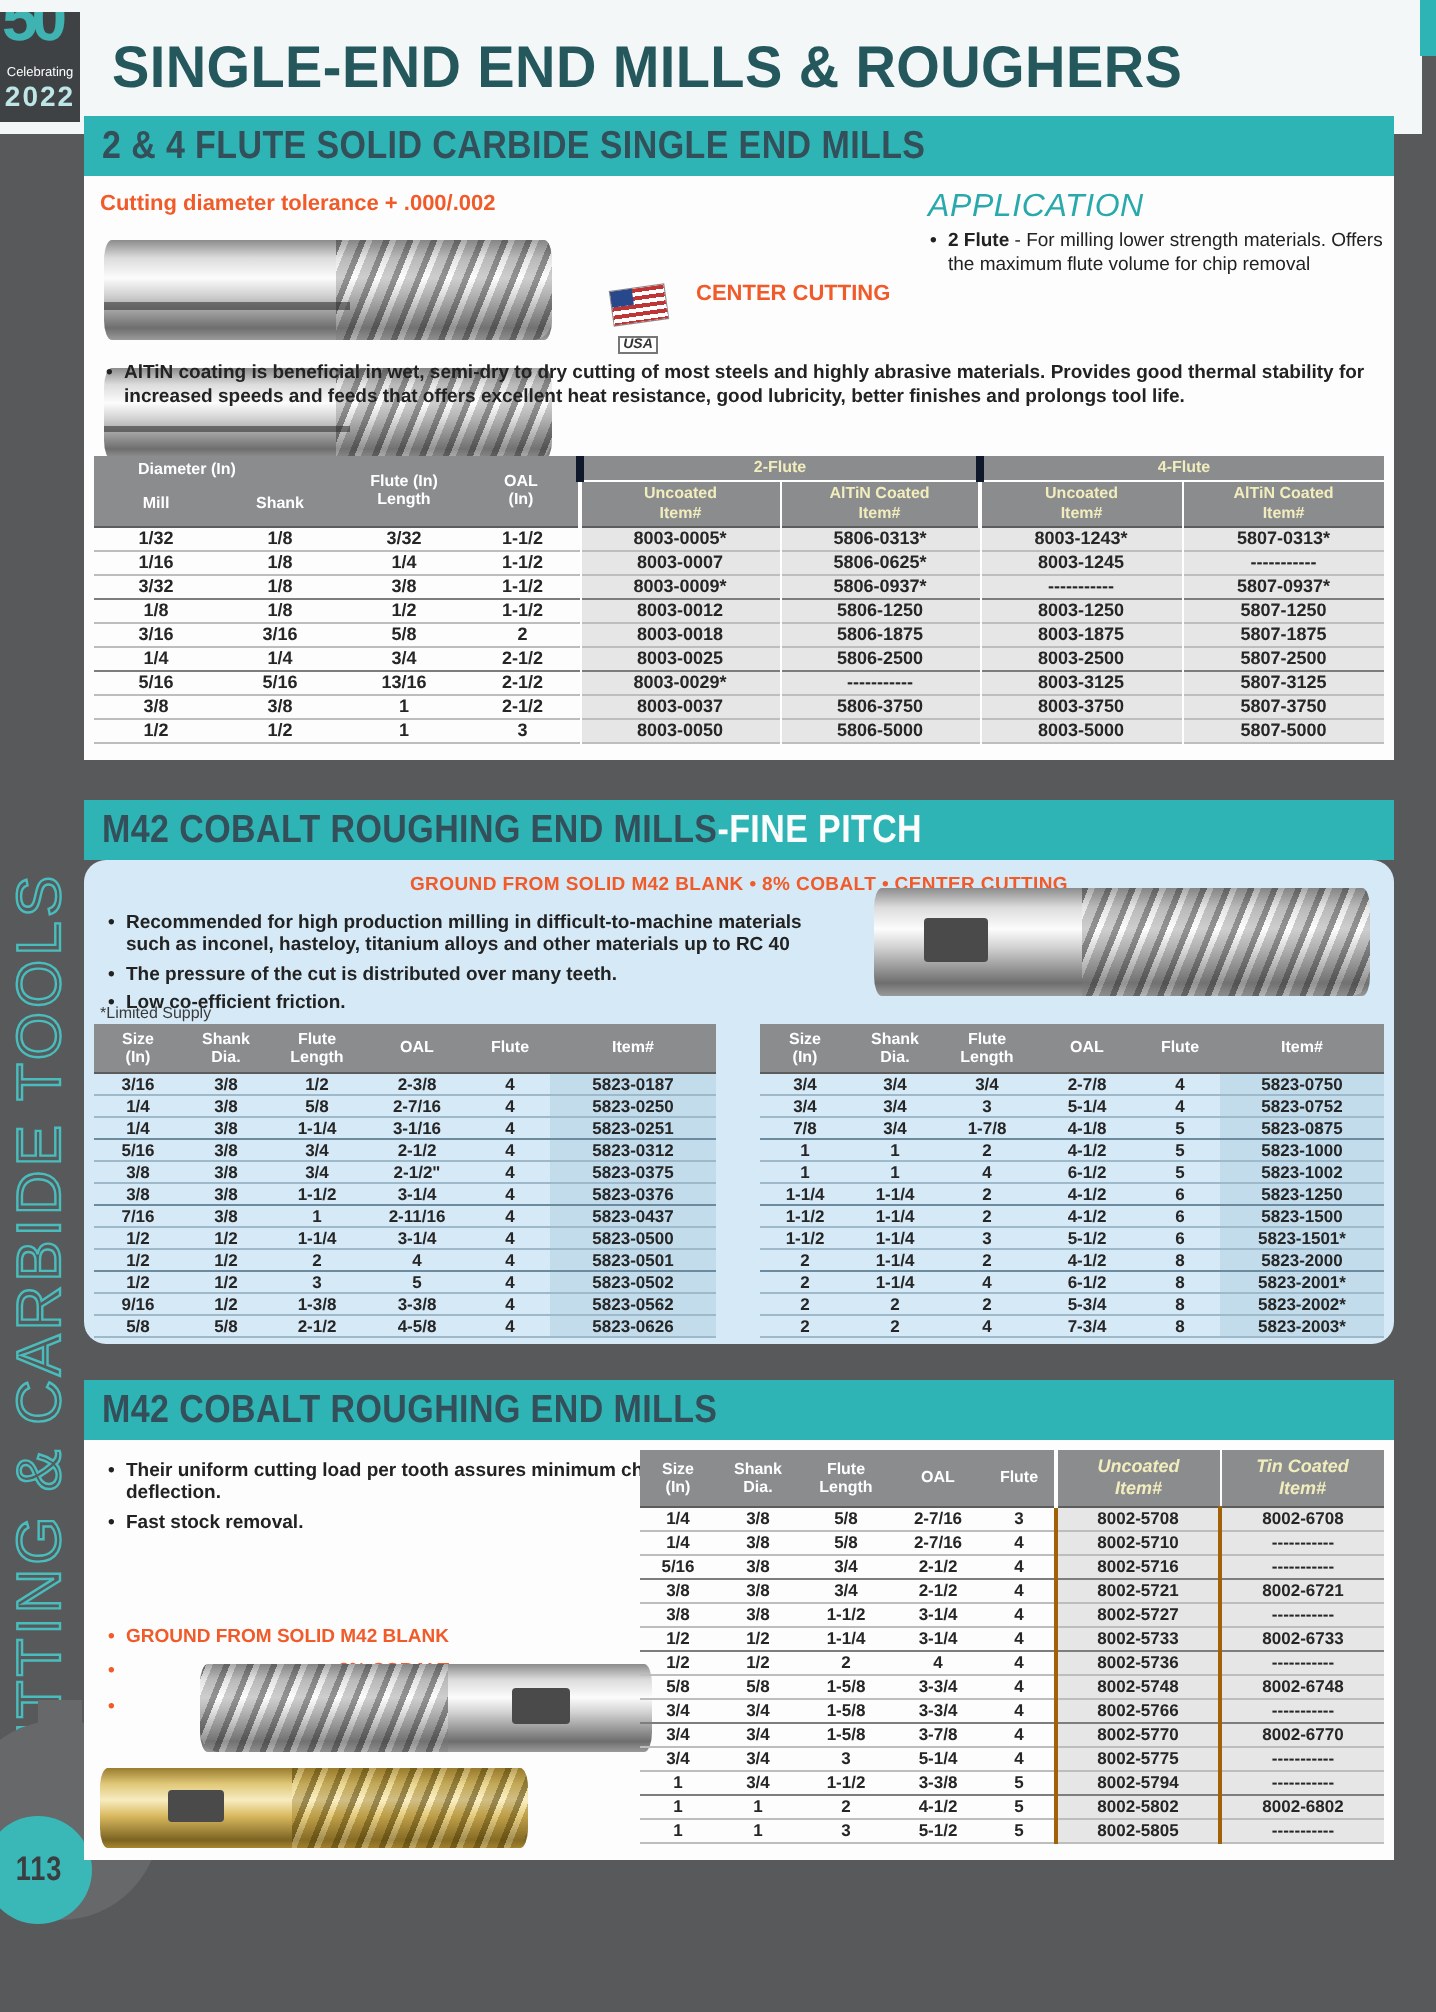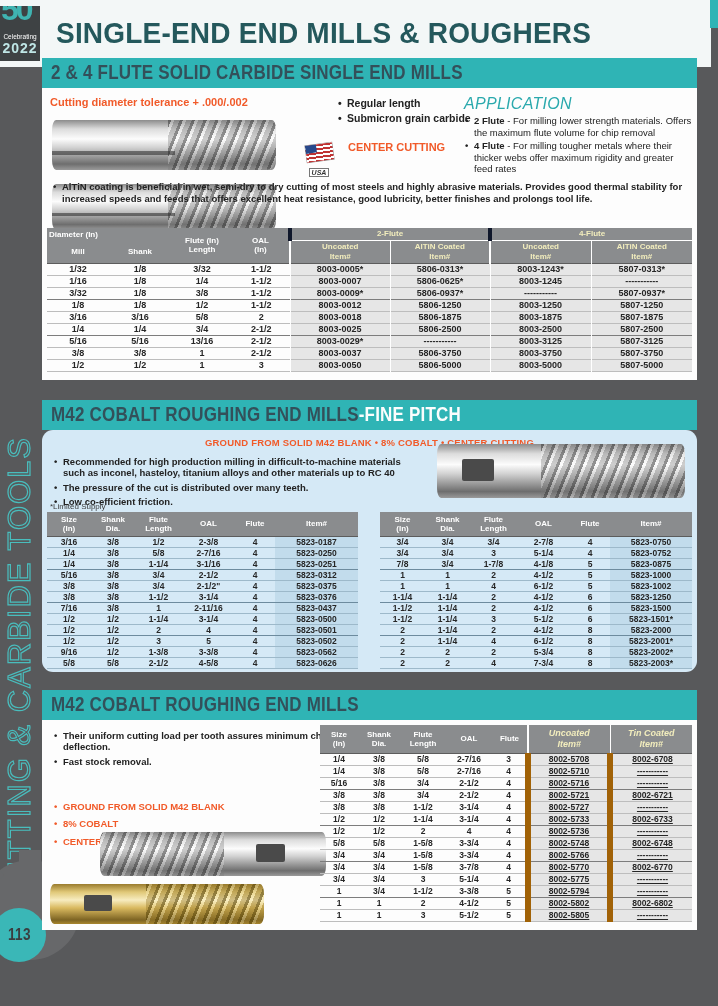--- a/index.html
+++ b/index.html
@@ -75,50 +75,50 @@
   th { background:#8a8c8e; color:#fff; font-size:8px; font-weight:700; white-space:pre-line; text-align:center; vertical-align:middle; line-height:1.15; }
   td { font-size:9px; font-weight:700; color:#262626; text-align:center; vertical-align:middle; }
   tbody tr { border-bottom:1px solid #bdbdbd; }
   tbody tr.sep { border-bottom:1.6px solid #7d7d7d; }
   thead { border-bottom:1.6px solid #5c5c5c; }
 
   .t1 { width:645px; }
   .t1 td { height:12px; }
   .t1 td:nth-child(n+5) { background:#e6e6e6; border-left:1px solid #fff; }
   .t1 .ylw { color:#f2edbd; }
-  .t1 .diam { text-align:left; padding-left:2px; vertical-align:top; padding-top:2px; }
+  .t1 .diam { text-align:left; padding-left:22px; vertical-align:top; padding-top:2px; }
   .t1 .grp { border-left:4px solid #0f172a; border-bottom:1px solid #fff; height:12px; }
   .t1 .ih { border-left:1px solid #fff; }
   .t1 .ih.first { border-left:2px solid #fff; }
 
   .t2 td { height:10px; font-size:8.5px; }
   .t2 th { height:24px; }
   .t2 td:last-child { background:#c2dcec; }
   .t2 tbody tr { border-bottom:1px solid #9db9ca; }
   .t2 tbody tr.sep { border-bottom:1.6px solid #6d8b9e; }
 
   .t3 { width:372px; }
   .t3 th { height:28px; }
   .t3 td { height:12px; font-size:8.5px; }
-  .t3 td:nth-child(n+6) { background:#e6e6e6; border-left:6px solid #a16207;text-decoration:underline; }
+  .t3 td:nth-child(n+6) { background:#e6e6e6; border-left:2px solid #a16207; }
   .t3 .ylw { color:#f2edbd; font-style:italic; font-size:9px; }
   .t3 .ih.first { border-left:2px solid #fff; }
   .t3 .ih { border-left:1px solid #fff; }
 
   
   .s2-sub { position:absolute; left:0; top:7px; width:100%; text-align:center; font-size:9.5px; letter-spacing:.2px; }
   .s2-bullets { position:absolute; left:12px; top:26px; width:350px; font-size:9.5px; color:#222; font-weight:600; line-height:1.2; }
   .s2-lim { position:absolute; left:8px; top:72px; }
   .s2-tables { position:absolute; left:5px; top:82px; width:645px; display:flex; }
   .s2-tables .t2.left  { width:311px; margin-right:22px; }
   .s2-tables .t2.right { width:312px; }
 
   
   .s3-bullets { position:absolute; left:12px; top:10px; width:300px; font-size:9.5px; color:#222; font-weight:600; line-height:1.2; }
-  .s3-orange { position:absolute; left:12px; top:80px; font-size:9.5px; line-height:1.5; }
+  .s3-orange { position:absolute; left:12px; top:92px; font-size:9.5px; line-height:1.5;text-align:right; }
   .s3-table { position:absolute; left:278px; top:5px; }
 </style>
 </head>
 <body>
 
 <div id="canvas">
 
   <div class="header">
     <div class="logo">
       <div class="fifty">50</div>
@@ -151,38 +151,31 @@
 
       <div class="mill" style="left:10px; top:32px; width:224px; height:50px;">
         <div class="flutes right"></div>
           <div class="stripe"></div>
       </div>
       <div class="mill" style="left:10px; top:96px; width:224px; height:46px;">
         <div class="flutes right"></div>
           <div class="stripe"></div>
       </div>
 
-      <ul class="plain s1-feat">
-          <li>Regular length</li>
-          <li>Submicron grain carbide</li>
-        </ul>
 
       <div class="flag-wrap">
         <div class="flag"></div>
         <div class="flag-label">USA</div>
       </div>
       <div class="s1-cc orange">CENTER CUTTING</div>
 
       <div class="s1-app">
         <div class="app-title">APPLICATION</div>
         <div class="app-item">
           <span class="b">2 Flute</span><span> - For milling lower strength materials. Offers the maximum flute volume for chip removal</span>
-        </div>
-        <div class="app-item">
-          <span class="b">4 Flute</span><span> - For milling tougher metals where their thicker webs offer maximum rigidity and greater feed rates</span>
         </div>
       </div>
 
       <div class="s1-note">AlTiN coating is beneficial in wet, semi-dry to dry cutting of most steels and highly abrasive materials. Provides good thermal stability for increased speeds and feeds that offers excellent heat resistance, good lubricity, better finishes and prolongs tool life.</div>
       <div class="s1-lim small-note">* Limited Supply</div>
 
       <table class="t1 s1-table">
         <colgroup>
           <col style="width:62px">
             <col style="width:62px">

